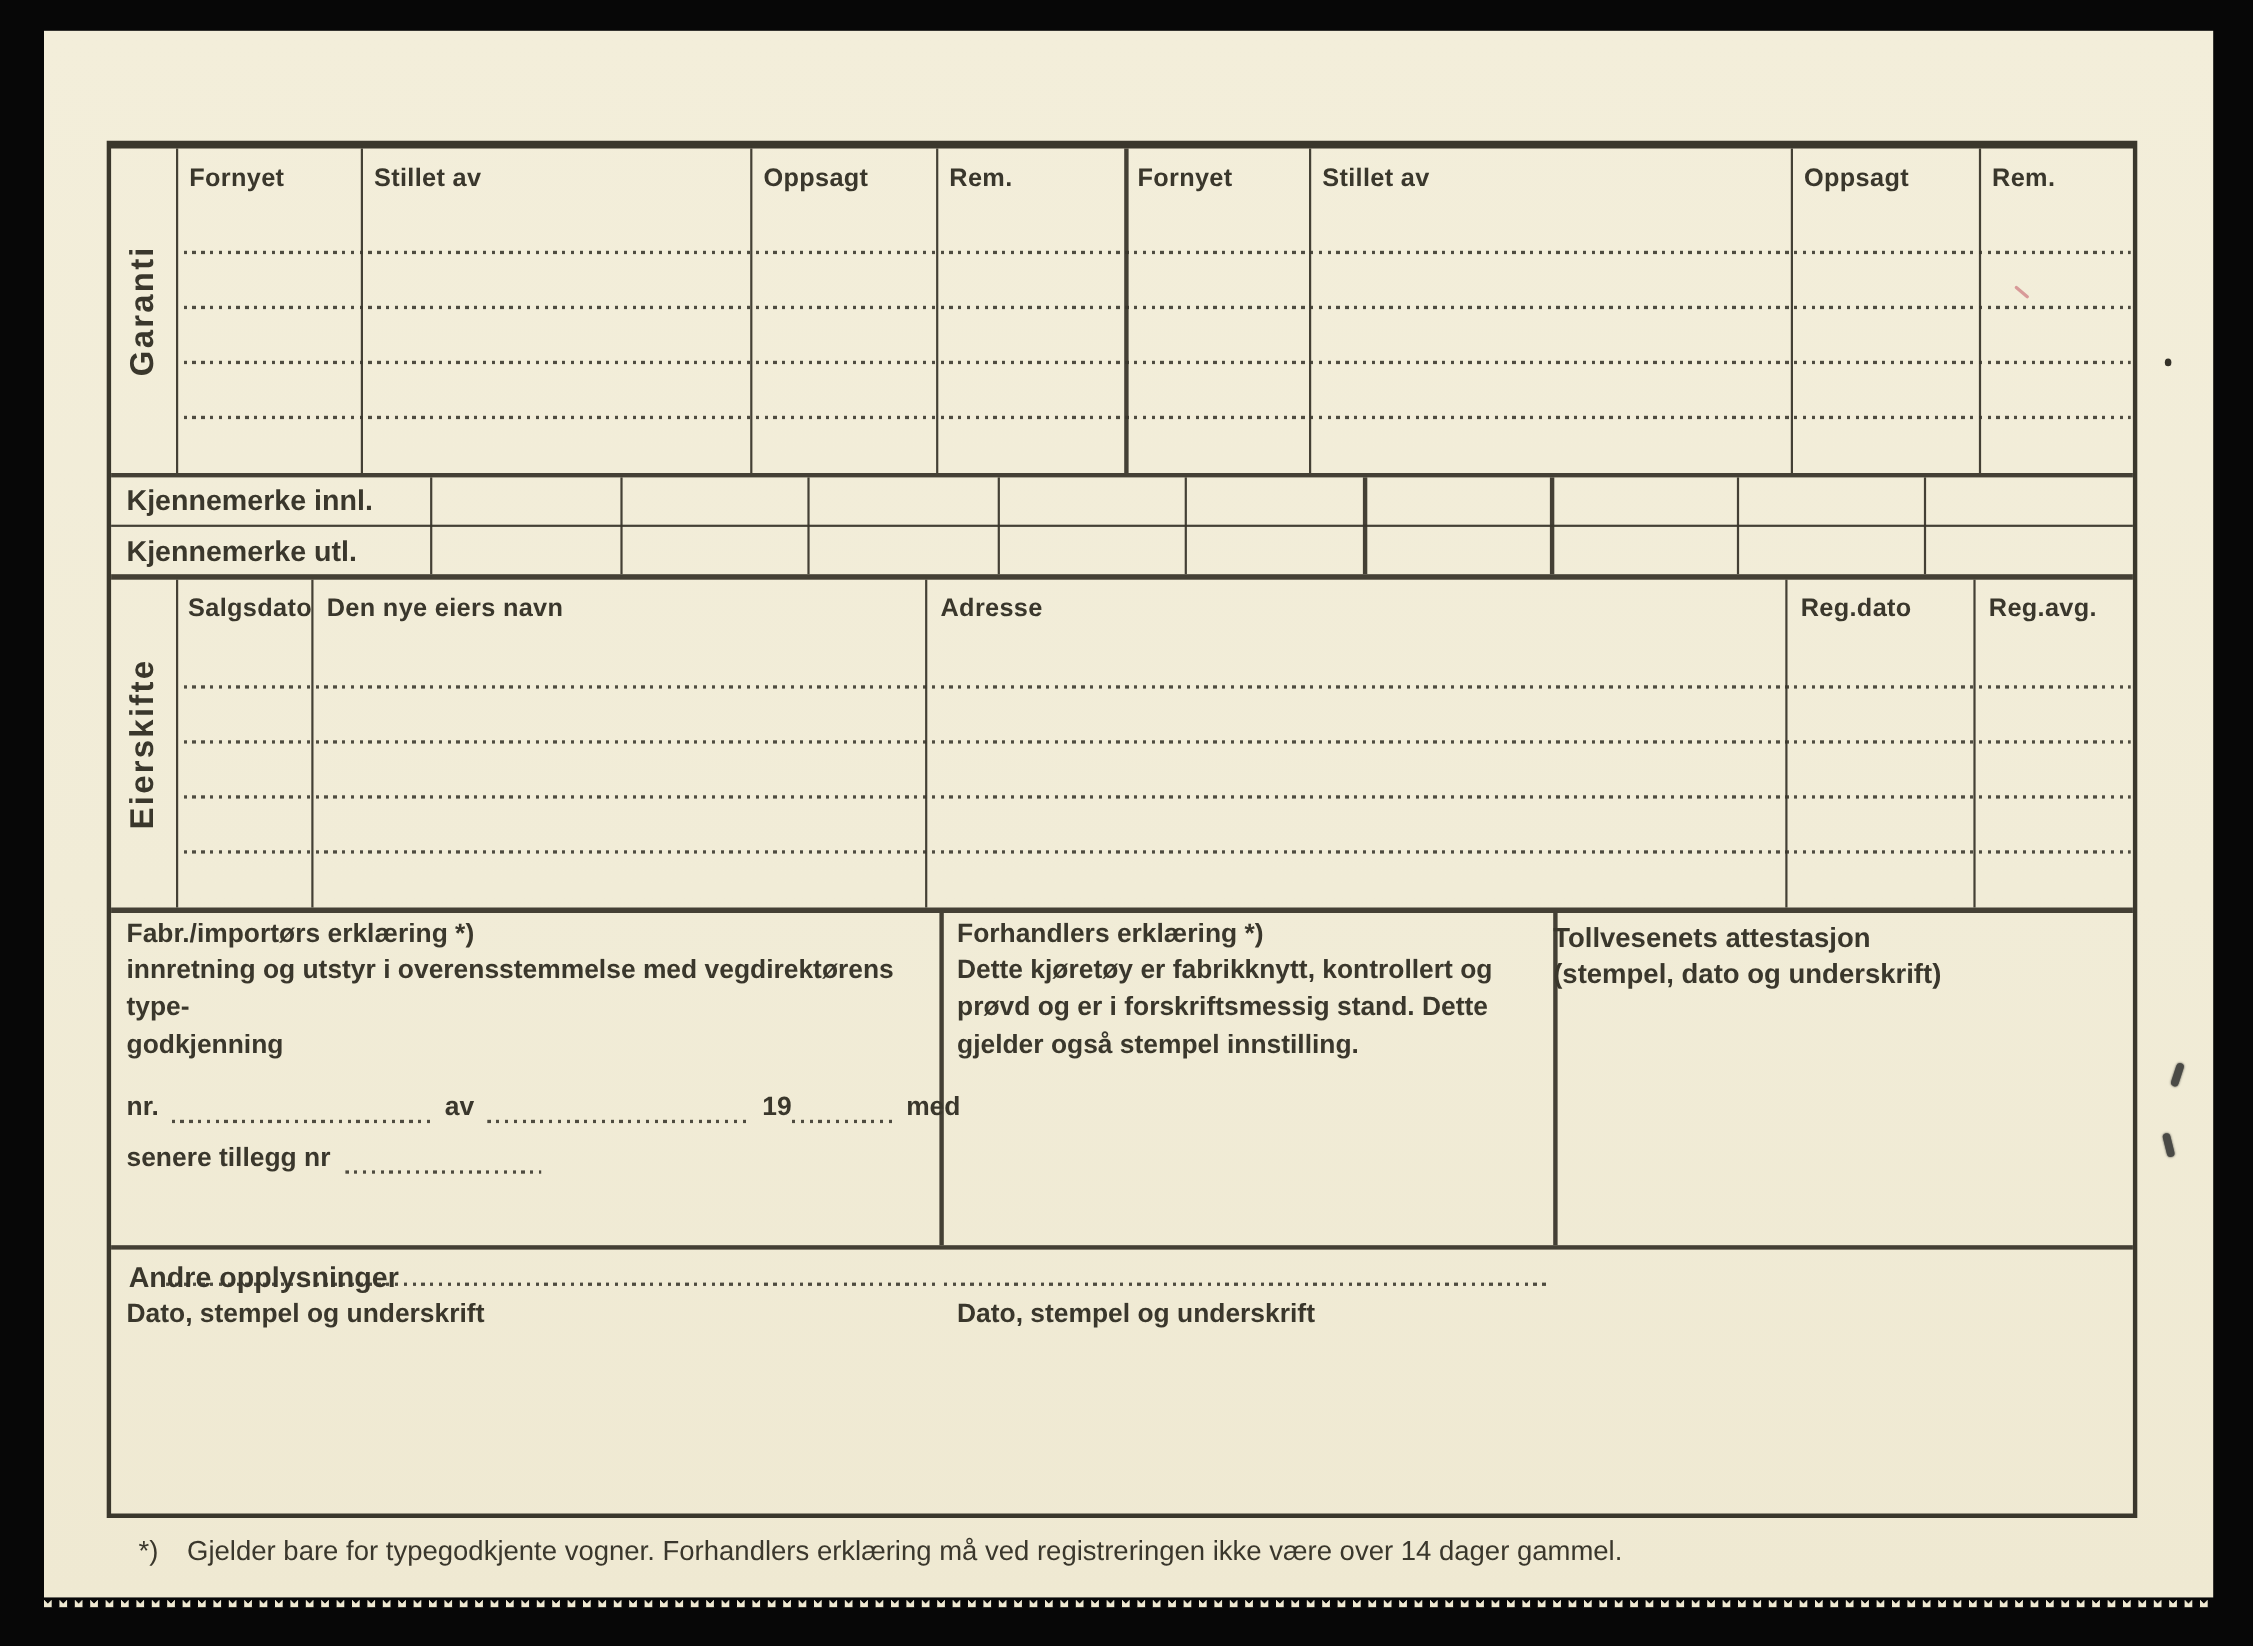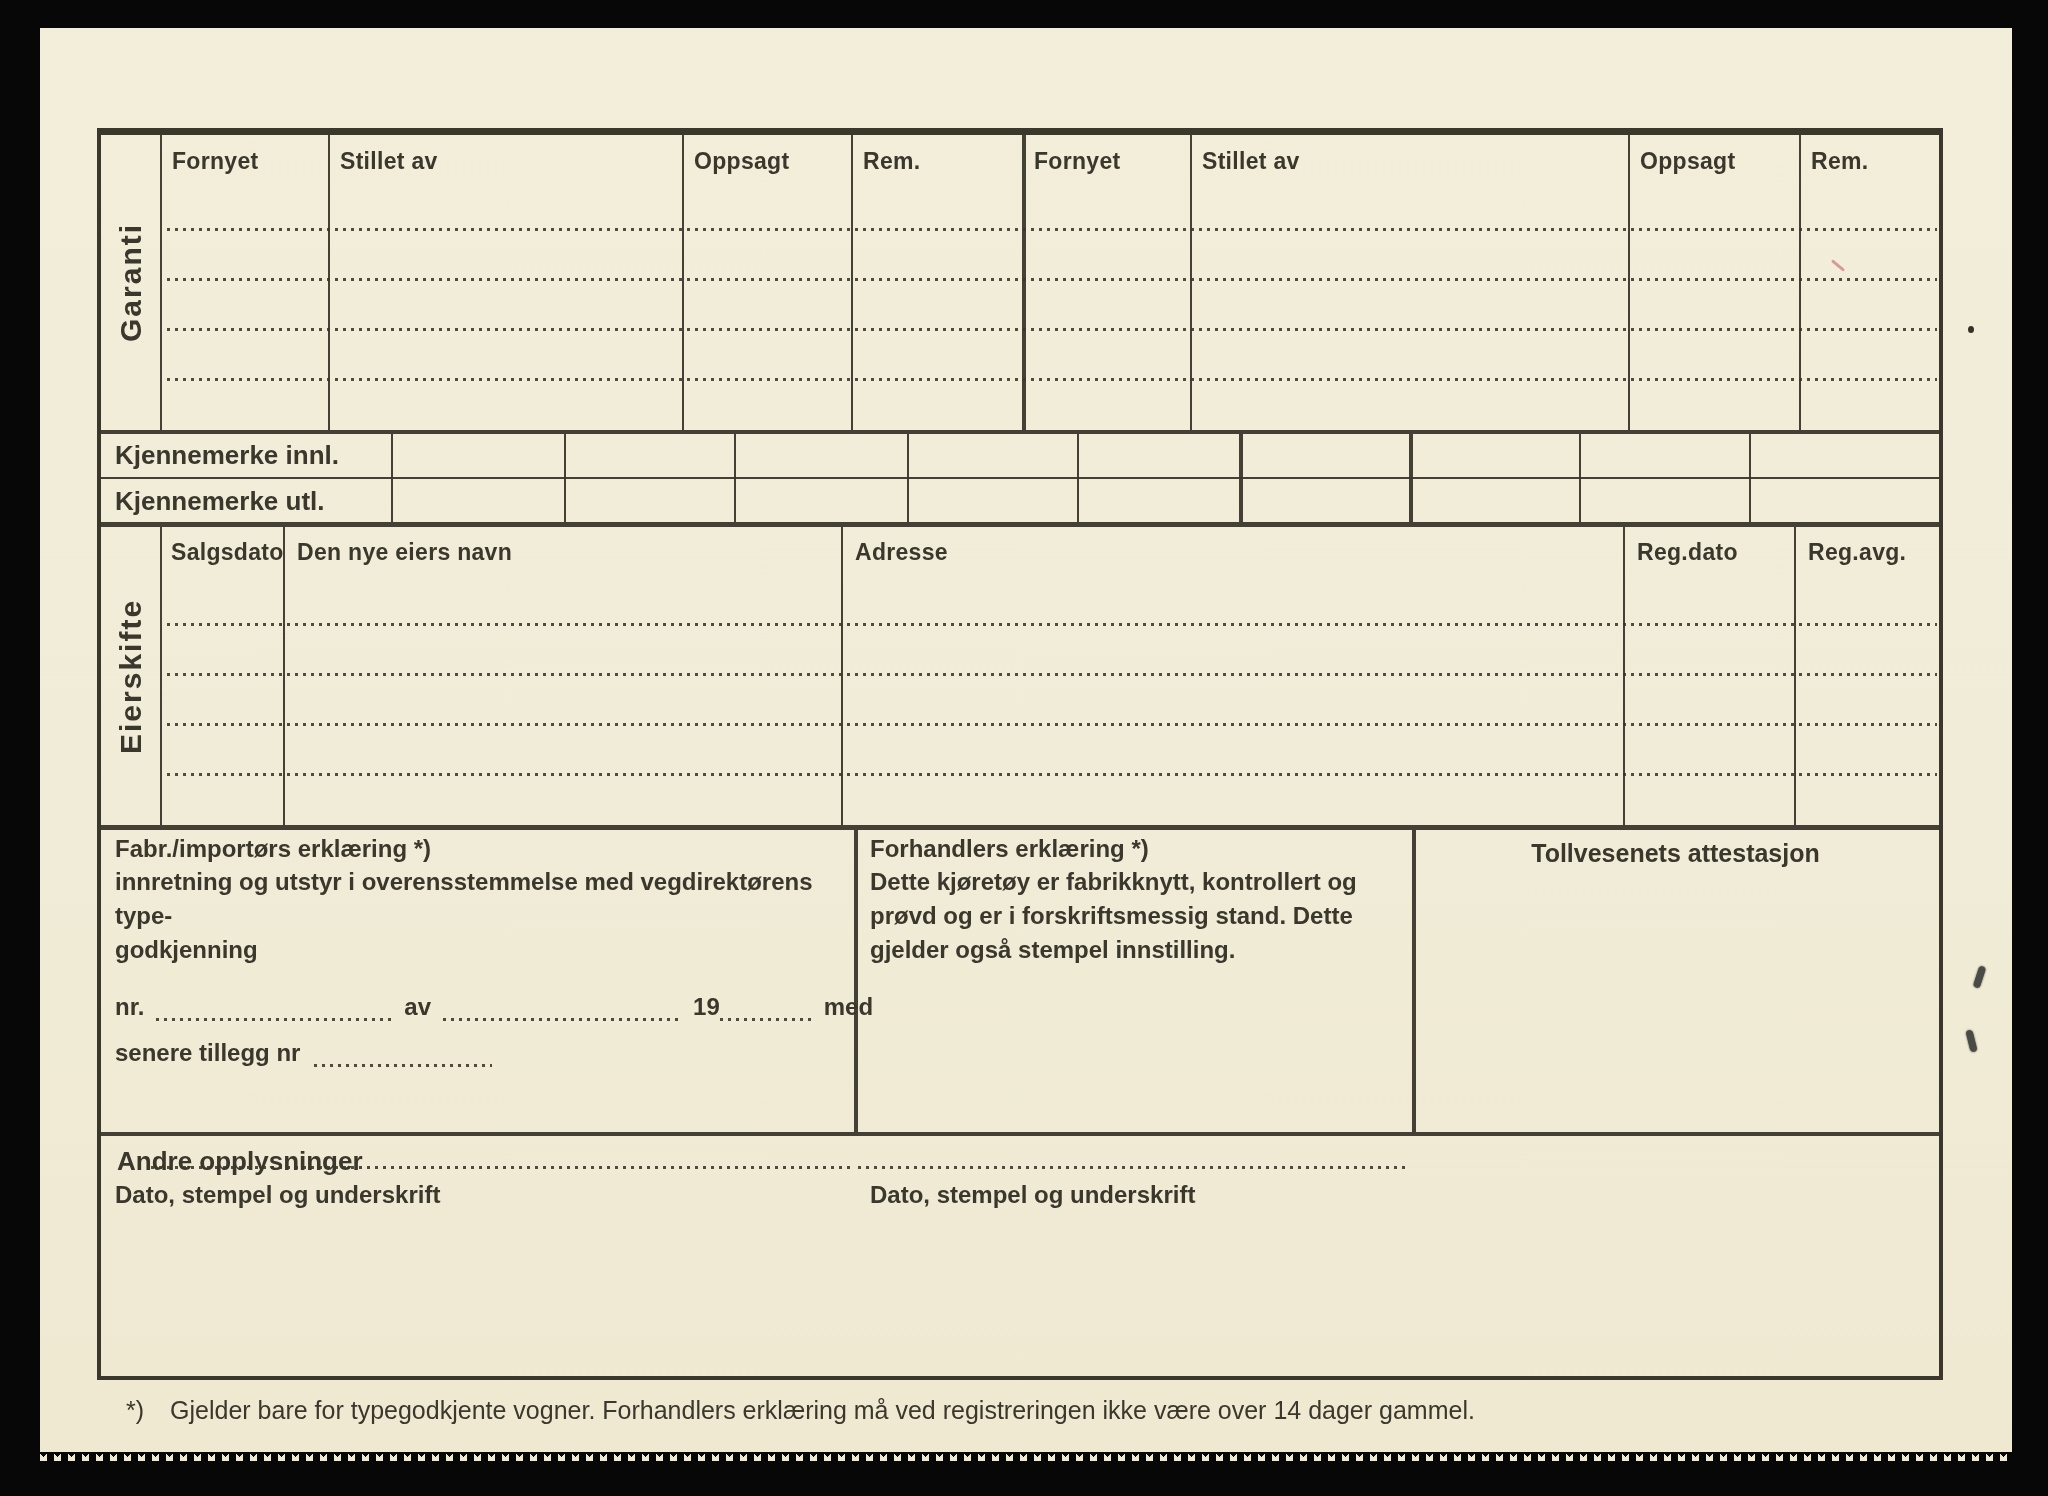--- a/index.html
+++ b/index.html
@@ -148,22 +148,23 @@
         <div style="position:absolute;left:16px;top:10px;right:10px">
           <div class="title">Forhandlers erklæring *)</div>
           <div class="body">Dette kjøretøy er fabrikknytt, kontrollert og</div>
           <div class="body">prøvd og er i forskriftsmessig stand. Dette</div>
           <div class="body">gjelder også stempel innstilling.</div>
         </div>
         <div class="sigline" style="left:4px;right:6px"></div>
         <div class="signtxt" style="left:16px">Dato, stempel og underskrift</div>
       </div>
 
-      <div class="decl" style="left:1311px;width:527px;text-align:center">
+      <div class="decl" style="left:1311px;width:527px;text-align:left">
         <div style="position:absolute;left:0;right:0;top:14px;font-size:25px;font-weight:bold">Tollvesenets attestasjon</div>
+        <div style="position:absolute;left:0;right:0;top:47px;font-size:25px;font-weight:bold">(stempel, dato og underskrift)</div>
       </div>
 
       <div class="hl" style="top:997px;height:4px"></div>
 
       <div class="rowlabel" style="left:16px;top:1011px;font-size:26px">Andre opplysninger</div>
     </div>
 
     <div class="footnote">
       <span class="mark">*)</span><span>Gjelder bare for typegodkjente vogner.  Forhandlers erklæring må ved registreringen ikke være over 14 dager gammel.</span>
     </div>

